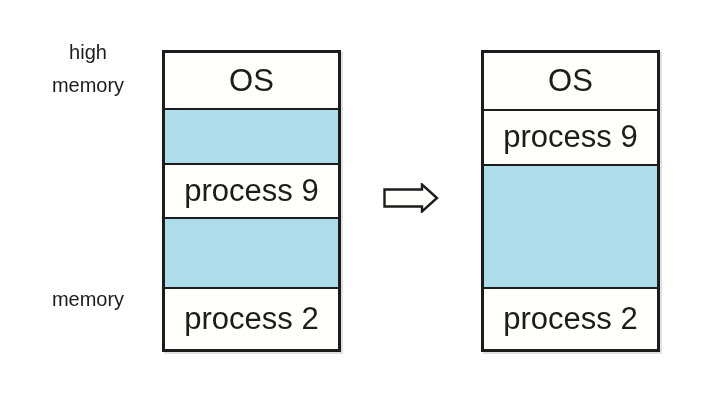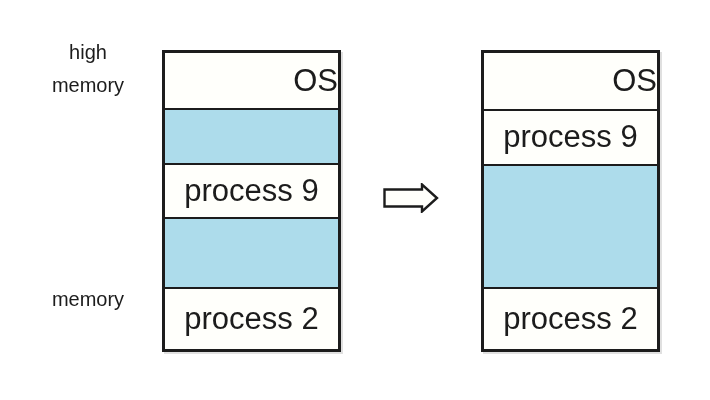--- a/index.html
+++ b/index.html
@@ -50,21 +50,21 @@
   .segment {
     display: flex;
     align-items: center;
     justify-content: center;
     font-size: 31px;
     overflow: hidden;
     border-top: 2px solid var(--border);
     background: var(--fill);
     min-height: 0;
   }
-  .segment:first-child { border-top: none; justify-content: flex-end; }
+  .segment:first-child { border-top: none; }
   .segment.hole { background: var(--hole); }
   .arrow-wrap {
     position: absolute;
     left: 383px;
     top: 183px;
     width: 56px;
     height: 30px;
   }
 </style>
 </head>

